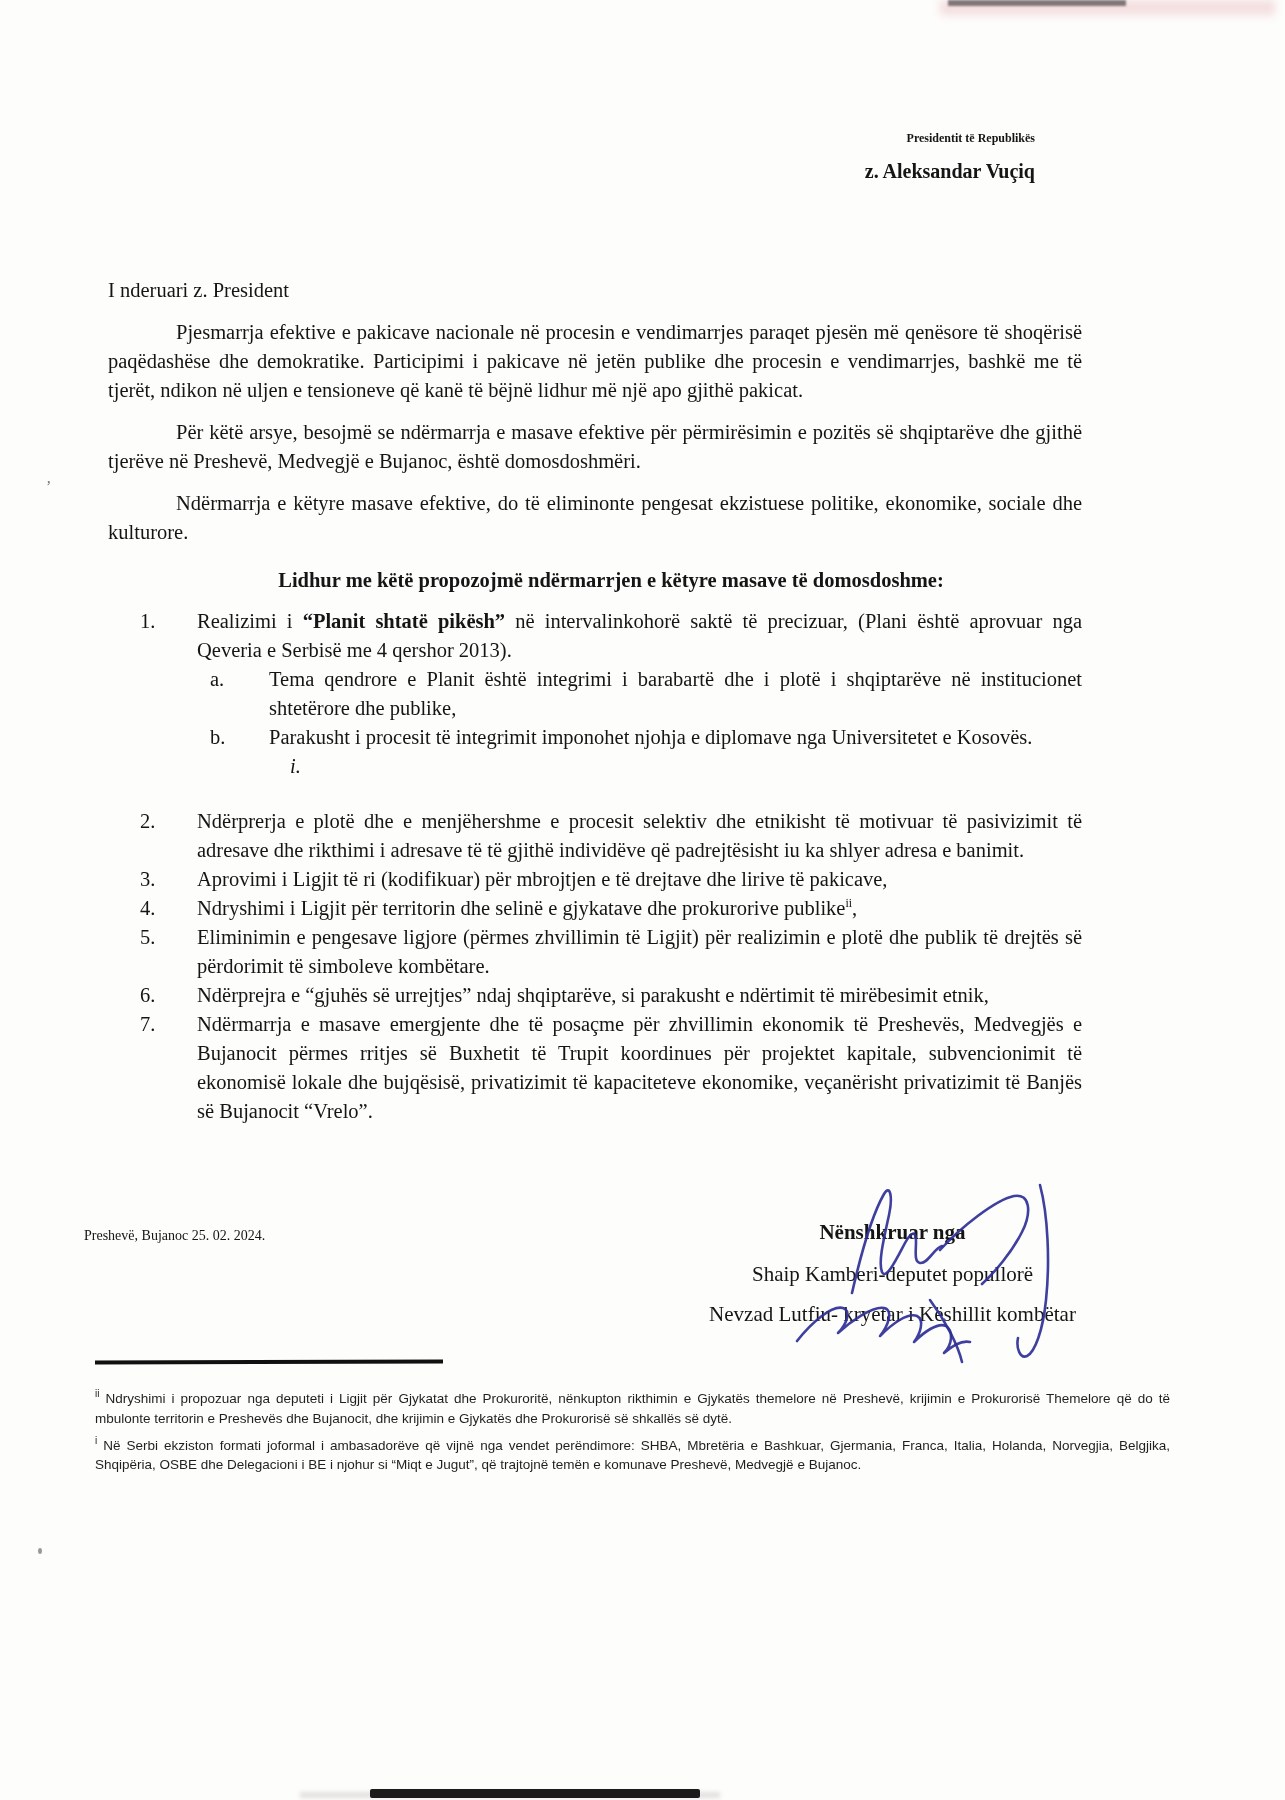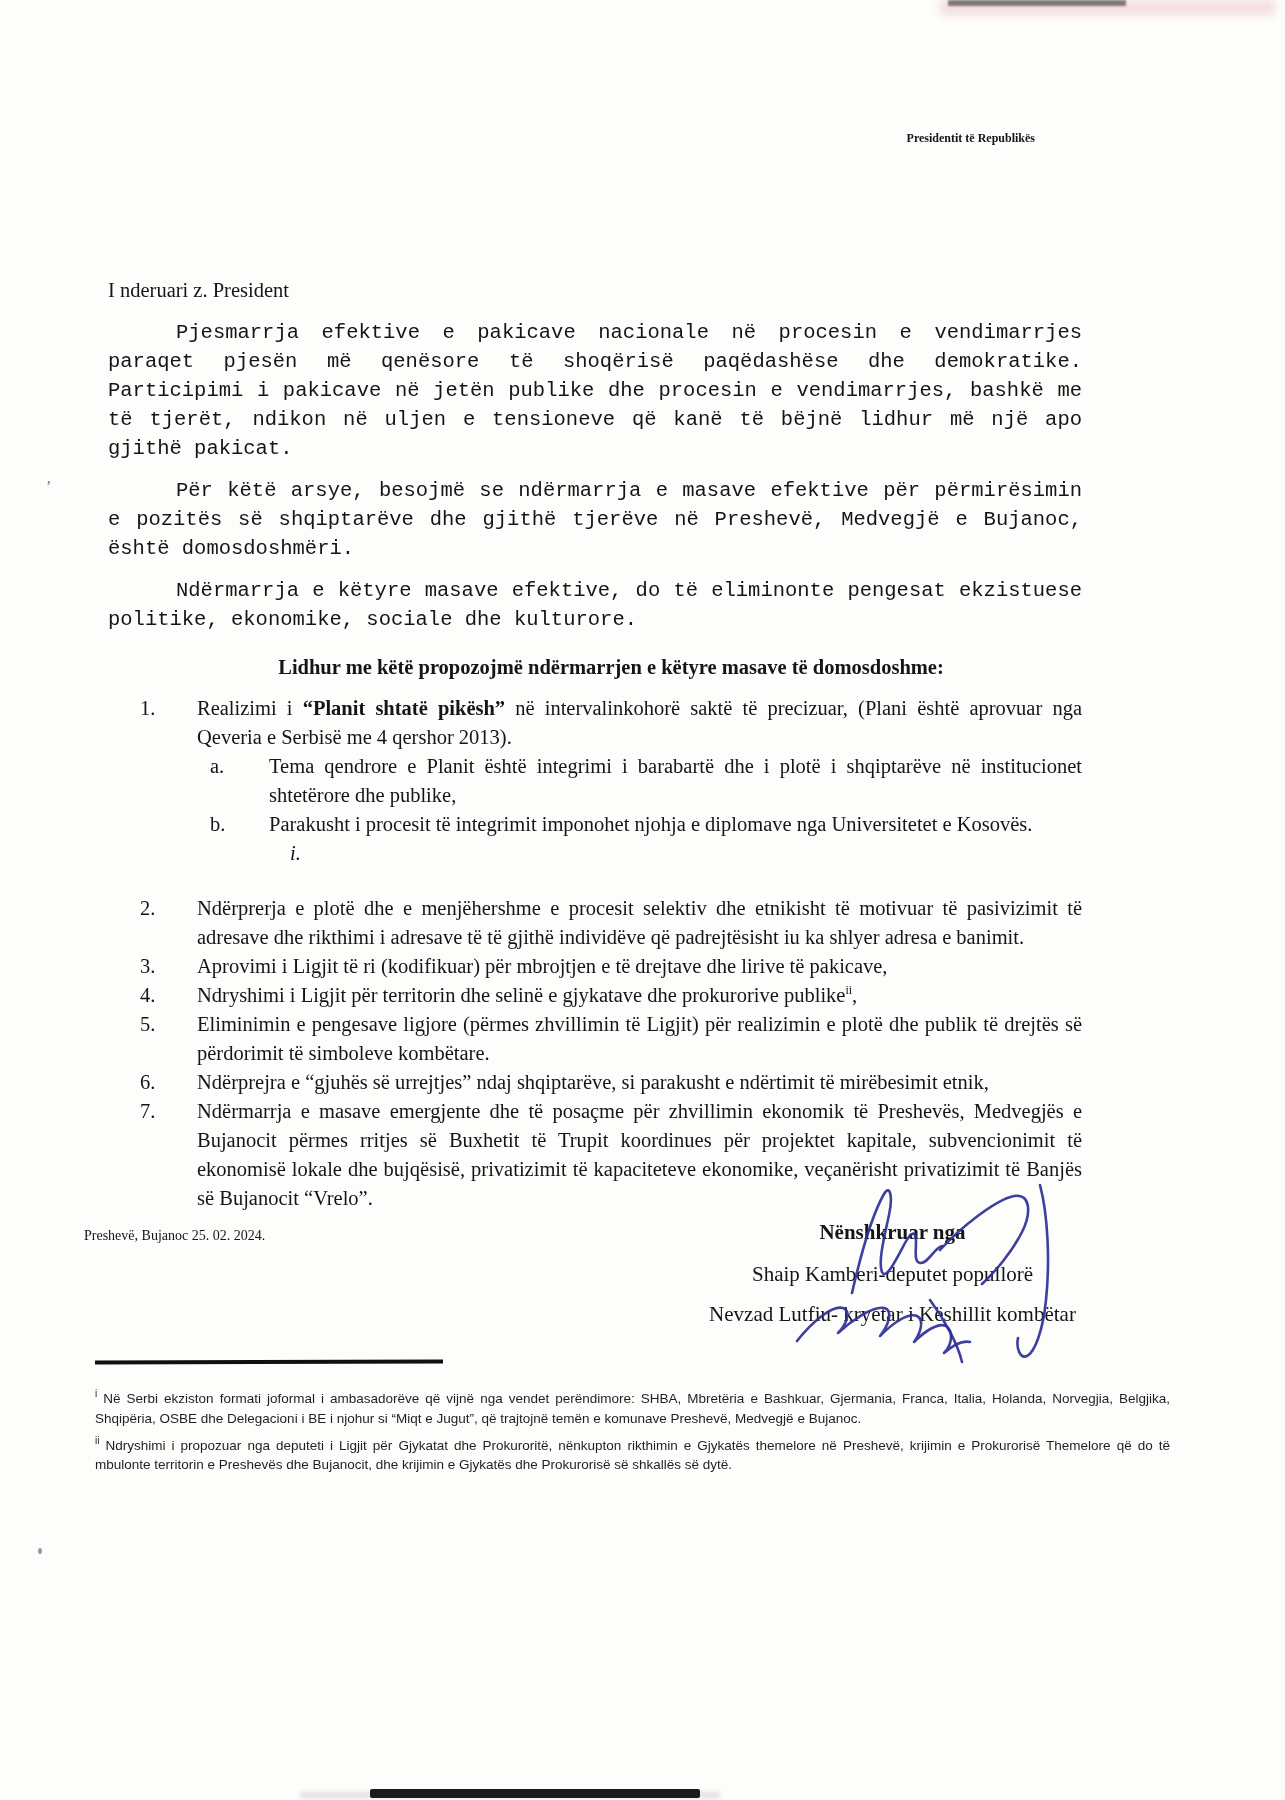--- a/index.html
+++ b/index.html
@@ -19,21 +19,21 @@
 
   
   .header { position:absolute; top:116px; left:400px; width:635px; text-align:right; }
   .hdr-title { font-size:27px; font-weight:bold; letter-spacing:.5px; }
   .hdr-office { margin-top:15px; font-size:12px; font-weight:bold; }
   .hdr-name { margin-top:14px; font-size:20px; font-weight:bold; }
 
   
   .doc { position:absolute; top:276px; left:108px; width:974px; font-size:20.5px; line-height:29px; }
   .salutation { }
-  .para { margin:13px 0 0 0; text-indent:68px; text-align:justify;font-family:Liberation Mono, monospace; }
+  .para { margin:13px 0 0 0; text-indent:68px; text-align:justify; }
   .measures-heading { margin:19px 0 0 32px; font-weight:bold;text-align:center; }
   .list { margin-top:12px; }
   .li { display:flex; }
   .li .num { flex:none; }
   .li .txt { flex:1; text-align:justify;margin-left:21px; }
   .l1 { padding-left:32px; } .l1 .num { width:36px; }
   .l2 { padding-left:102px; } .l2 .num { width:38px; }
   .l3 { padding-left:182px; font-style:italic; } .l3 .num { width:28px; }
   .gap-before { margin-top:26px; }
   sup.fnref { font-size:12px; line-height:0; }
@@ -58,20 +58,21 @@
 
 <div class="page">
 
   <div class="artifact top-smudge"></div>
   <div class="artifact top-strip"></div>
   <div class="artifact speck-quote">’</div>
   <div class="artifact speck-dot"></div>
 
   <div class="header">
     <div class="hdr-office">Presidentit të Republikës</div>
+    <div class="hdr-name">z. Aleksandar Vuçiq</div>
   </div>
 
   <div class="doc">
     <div class="salutation">I nderuari z. President</div>
     <p class="para">Pjesmarrja efektive e pakicave nacionale  në procesin e vendimarrjes paraqet pjesën më qenësore të shoqërisë paqëdashëse dhe demokratike. Participimi i pakicave në jetën publike dhe procesin e vendimarrjes, bashkë me të tjerët, ndikon në uljen e tensioneve që kanë të bëjnë lidhur më një apo gjithë pakicat.</p>
     <p class="para">Për këtë arsye, besojmë se ndërmarrja e masave efektive për përmirësimin e pozitës së shqiptarëve dhe gjithë tjerëve në  Preshevë, Medvegjë e Bujanoc, është domosdoshmëri.</p>
     <p class="para">Ndërmarrja e këtyre masave efektive, do të eliminonte pengesat ekzistuese politike, ekonomike, sociale dhe kulturore.</p>
 
     <div class="measures-heading">Lidhur me këtë propozojmë ndërmarrjen e këtyre masave të domosdoshme:</div>
 
@@ -145,20 +146,20 @@
     </g>
     <g>
       <path d="M 797,1341 C 812,1322 832,1305 843,1308 C 852,1311 846,1325 838,1333 C 850,1322 872,1306 884,1308 C 894,1310 888,1326 880,1336 C 892,1324 908,1312 917,1316 C 925,1320 920,1334 914,1342 C 924,1332 938,1322 946,1326 C 954,1331 952,1345 944,1353 C 952,1346 962,1340 970,1342"></path>
       <path d="M 930,1300 C 945,1320 958,1345 962,1362"></path>
     </g>
   </svg>
 
   <div class="fn-sep"></div>
 
   <div class="footnotes">
+    <div class="fn"><sup>ii</sup> <span>Ndryshimi i propozuar nga deputeti i Ligjit për Gjykatat dhe Prokuroritë, nënkupton rikthimin e Gjykatës themelore në Preshevë, krijimin e Prokurorisë Themelore që do të mbulonte territorin e Preshevës dhe Bujanocit, dhe krijimin e Gjykatës dhe Prokurorisë së shkallës së dytë.</span></div>
     <div class="fn"><sup>i</sup> <span>Në Serbi ekziston formati joformal i ambasadorëve që vijnë nga vendet perëndimore: SHBA, Mbretëria e Bashkuar, Gjermania, Franca, Italia, Holanda, Norvegjia, Belgjika, Shqipëria, OSBE dhe Delegacioni i BE i njohur si “Miqt e Jugut”, që trajtojnë temën e komunave Preshevë, Medvegjë e Bujanoc.</span></div>
-    <div class="fn"><sup>ii</sup> <span>Ndryshimi i propozuar nga deputeti i Ligjit për Gjykatat dhe Prokuroritë, nënkupton rikthimin e Gjykatës themelore në Preshevë, krijimin e Prokurorisë Themelore që do të mbulonte territorin e Preshevës dhe Bujanocit, dhe krijimin e Gjykatës dhe Prokurorisë së shkallës së dytë.</span></div>
   </div>
 
   <div class="artifact bottom-smudge"></div>
   <div class="artifact bottom-bar"></div>
 
 </div>
 
 </body></html>

